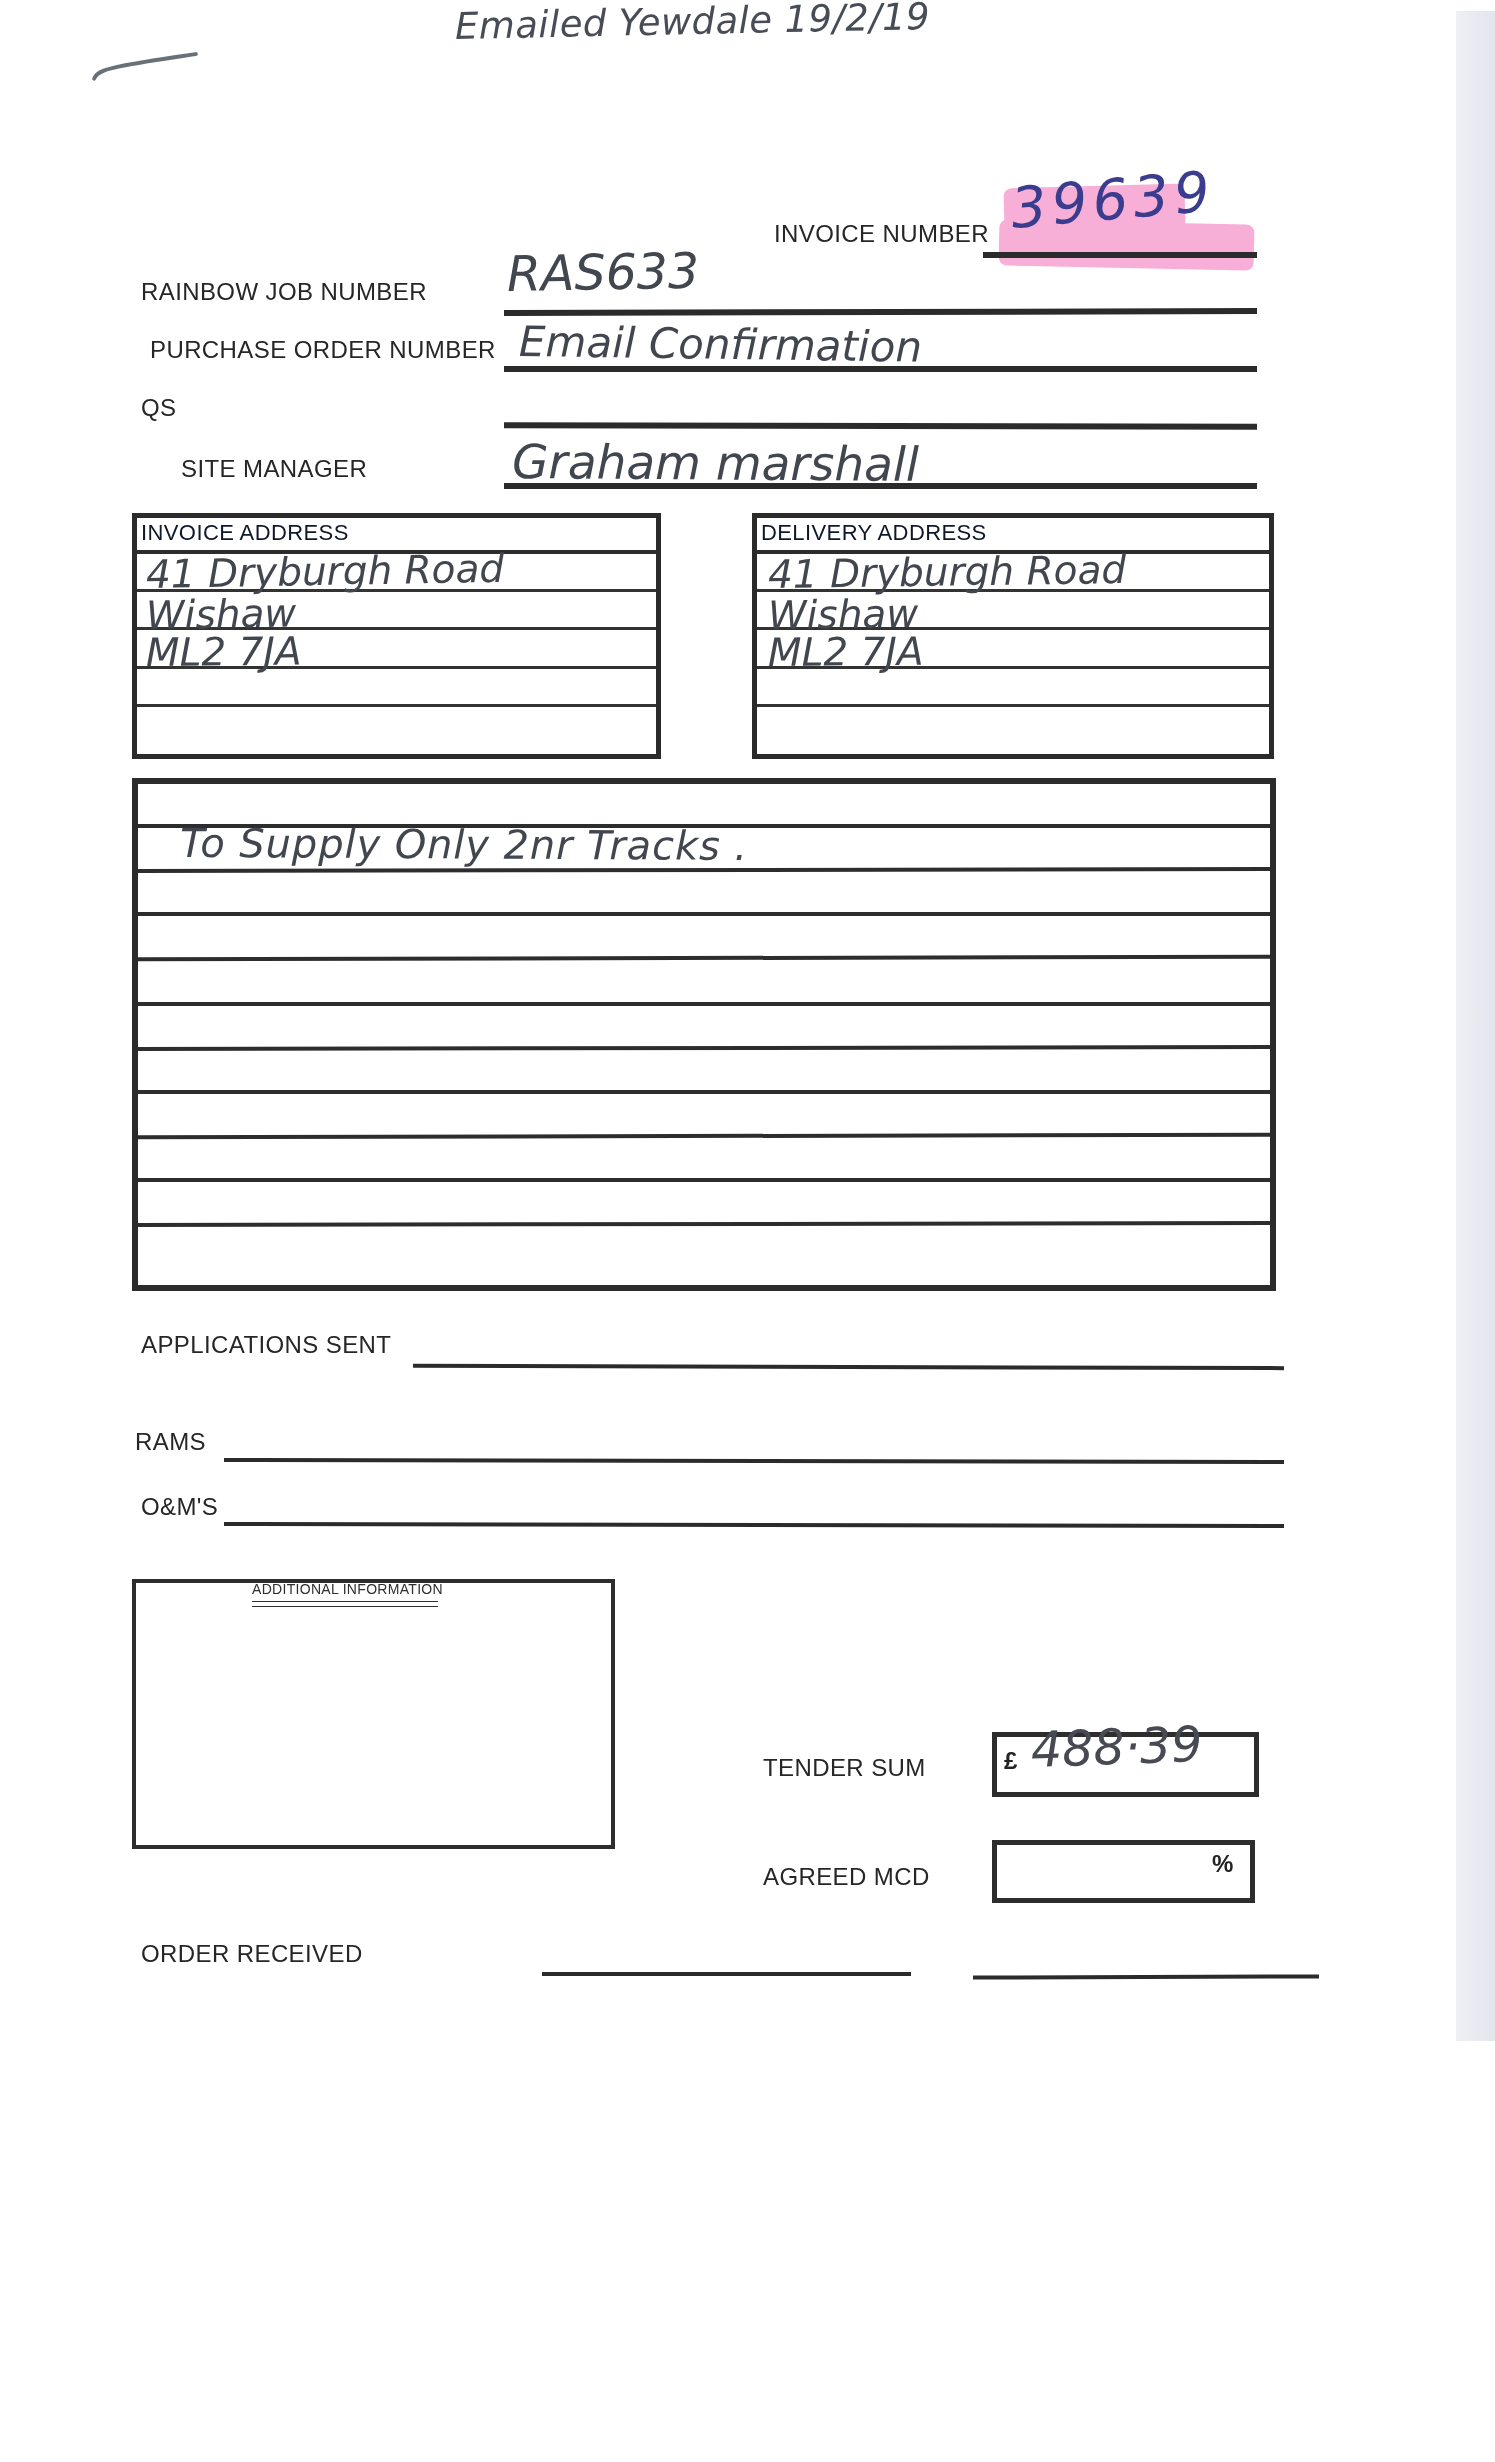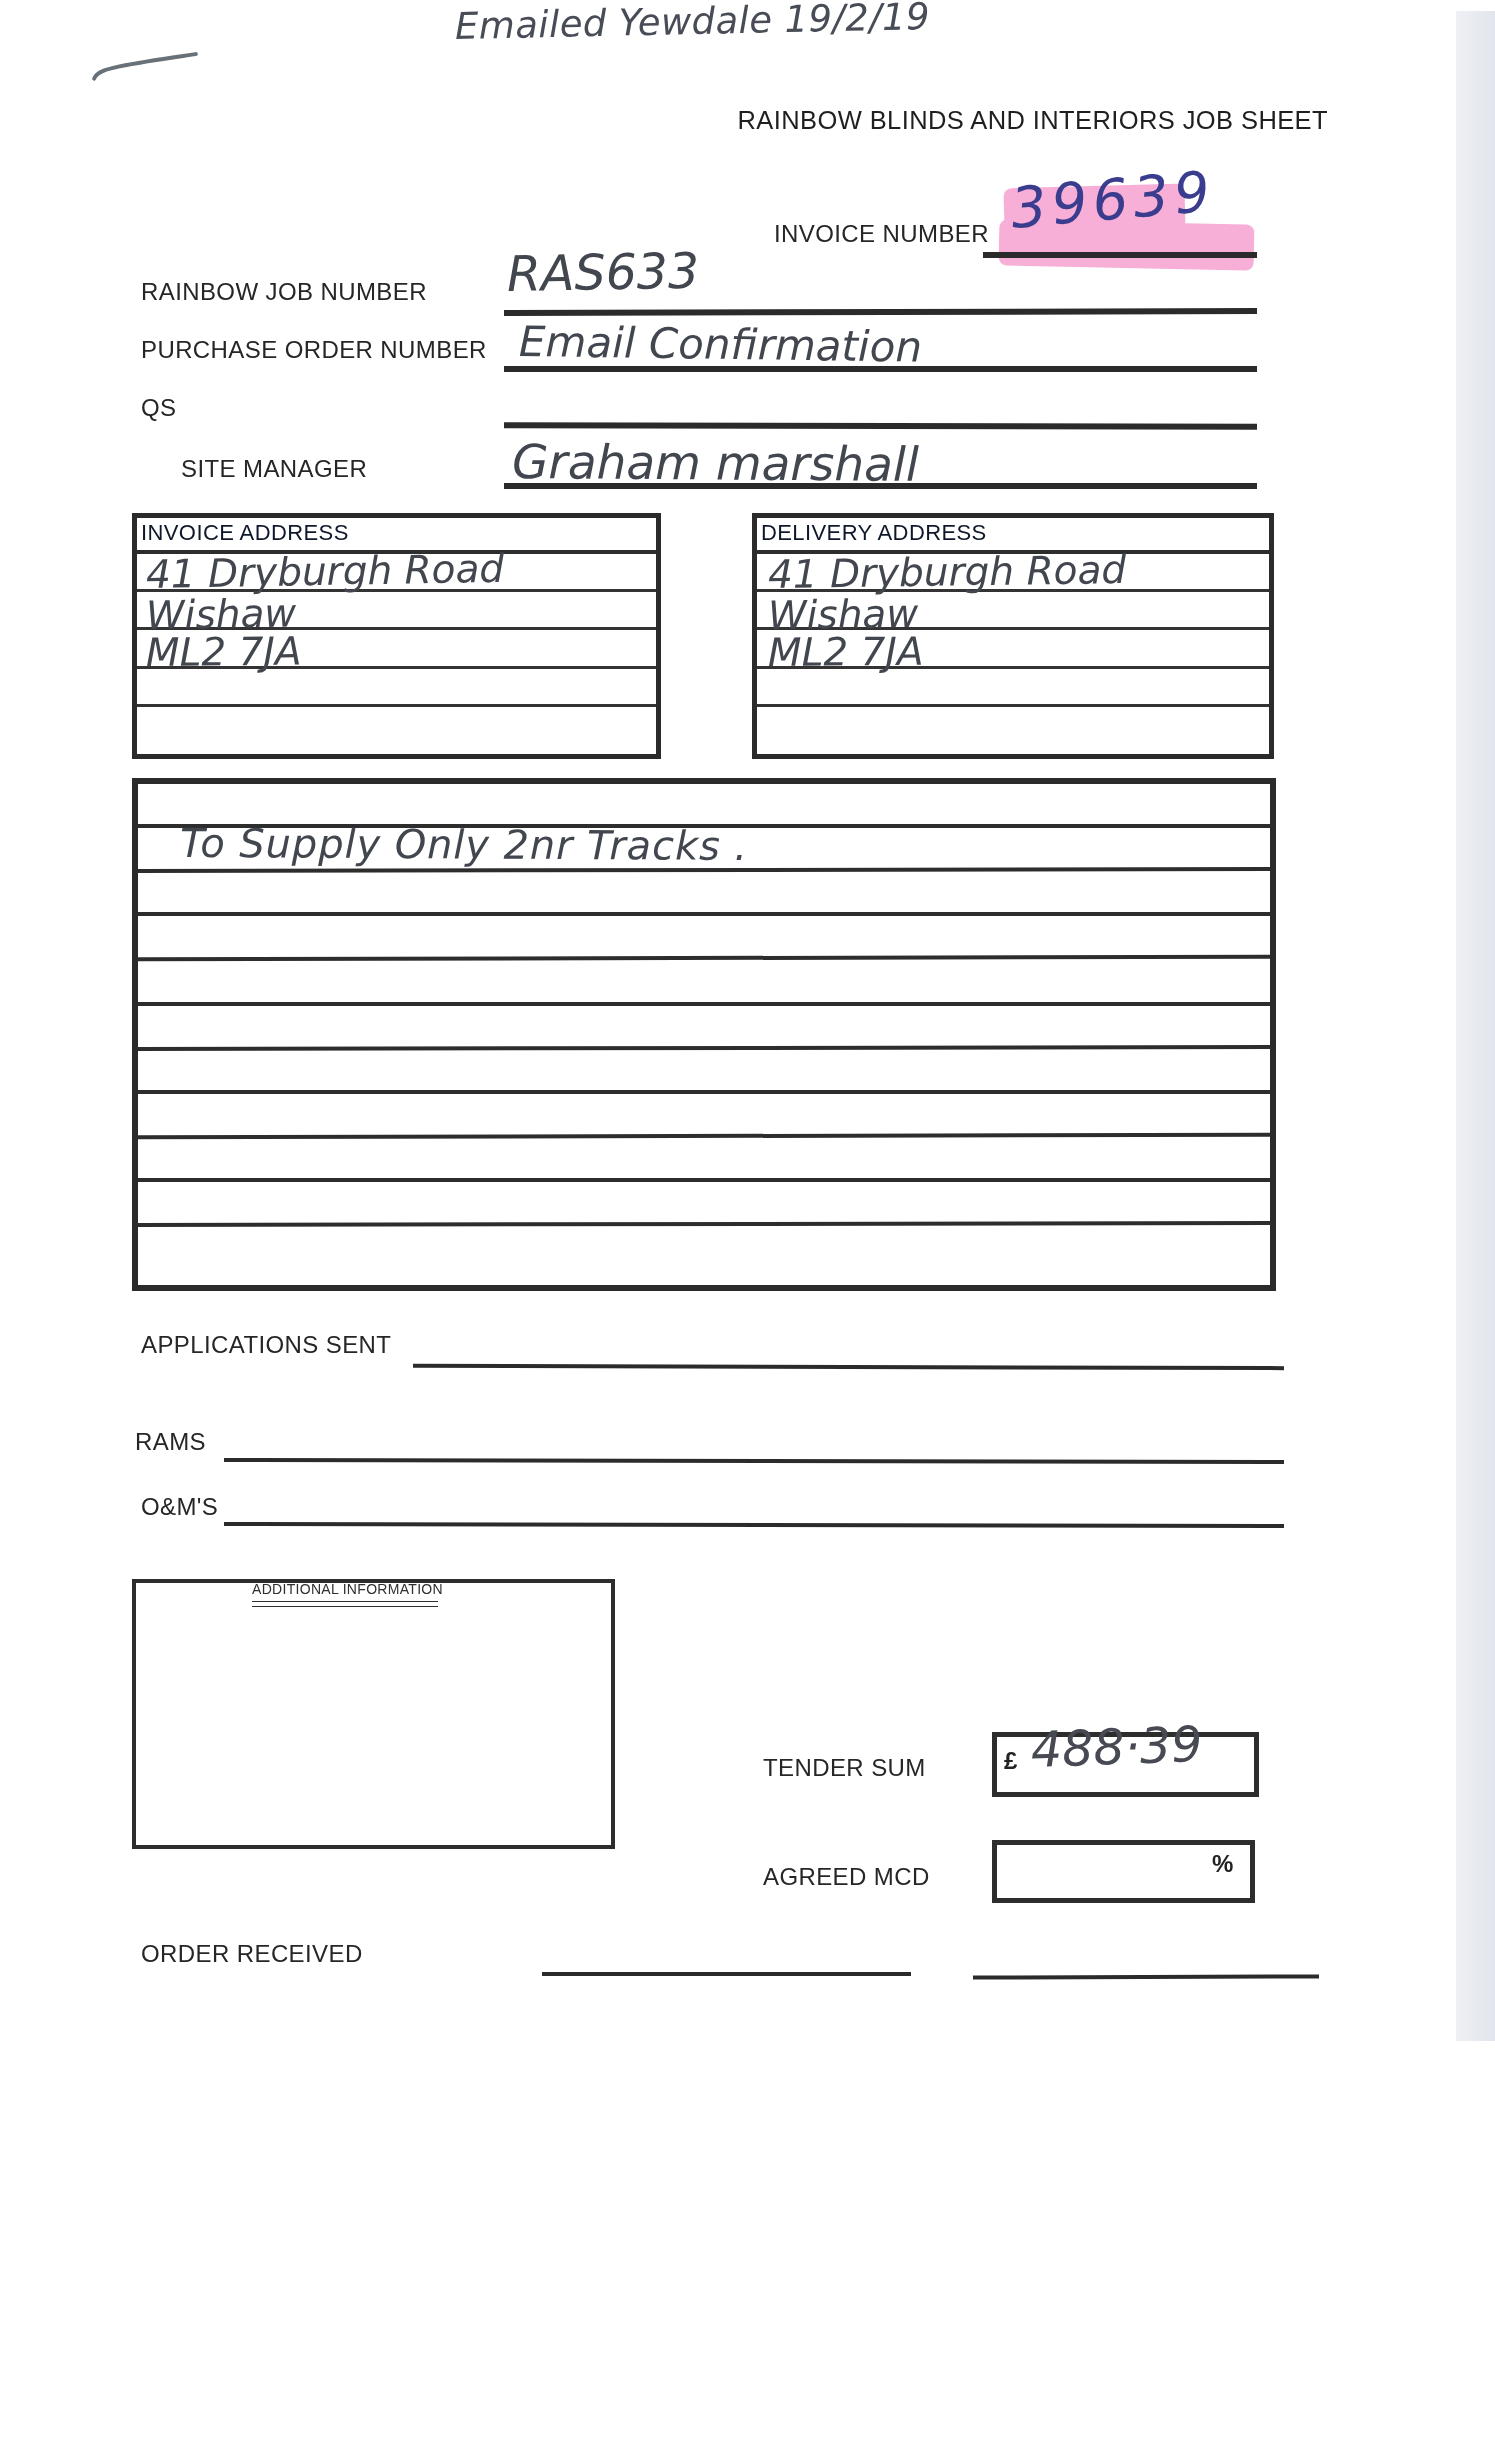--- a/index.html
+++ b/index.html
@@ -33,33 +33,32 @@
 <div class="page">
 
   <div class="edge-strip"></div>
 
   <svg class="abs" style="left:88px;top:46px;" width="114" height="39" viewBox="0 0 130 44">
     <path d="M7,37 C10,29 22,26 36,23 C66,17 96,13 123,9" fill="none" stroke="#687078" stroke-width="4.5" stroke-linecap="round"></path>
   </svg>
 
   <div class="hw" style="left:455px;top:5.3px;font-size:37px;transform:rotate(-1.2deg);color:#474c56;letter-spacing:0.4px;">Emailed Yewdale 19/2/19</div>
 
-  <div class="lbl" style="right:167px;top:106px;font-size:25.5px;color:#1f1f1f;">RAINBOW BLINDS AND INTERIORS JOB SHEET</div>
 
   <div class="lbl" style="left:774px;top:220px;">INVOICE NUMBER</div>
   <div class="hl" style="left:1004px;top:186px;width:181px;height:46px;transform:rotate(-1.5deg);"></div>
   <div class="hl" style="left:999px;top:222px;width:255px;height:46px;transform:rotate(1.2deg);"></div>
   <div class="bar" style="left:983px;top:252px;width:274px;"></div>
   <div class="hw ink-blue" style="left:1011px;top:176px;font-size:56px;letter-spacing:5.3px;transform:rotate(-5deg);">39639</div>
 
   <div class="lbl" style="left:141px;top:278px;">RAINBOW JOB NUMBER</div>
   <div class="hw" style="left:507px;top:246px;font-size:49px;transform:rotate(-1deg);">RAS633</div>
   <div class="bar" style="left:504px;top:309px;width:753px;transform:rotate(-0.15deg);"></div>
 
-  <div class="lbl" style="left:141px;top:336px;">PURCHASE ORDER NUMBER</div>
+  <div class="lbl" style="left:150px;top:336px;">PURCHASE ORDER NUMBER</div>
   <div class="hw" style="left:519px;top:317px;font-size:42px;transform:rotate(0.8deg);">Email Confirmation</div>
   <div class="bar" style="left:504px;top:366px;width:753px;"></div>
 
   <div class="lbl" style="left:141px;top:394px;">QS</div>
   <div class="hw" style="left:519px;top:387px;font-size:42px;"></div>
   <div class="bar" style="left:504px;top:423px;width:753px;transform:rotate(0.1deg);"></div>
 
   <div class="lbl" style="left:141px;top:455px;margin-left:40px;">SITE MANAGER</div>
   <div class="hw" style="left:512px;top:434px;font-size:47px;transform:rotate(0.4deg);">Graham marshall</div>
   <div class="bar" style="left:504px;top:483px;width:753px;"></div>

